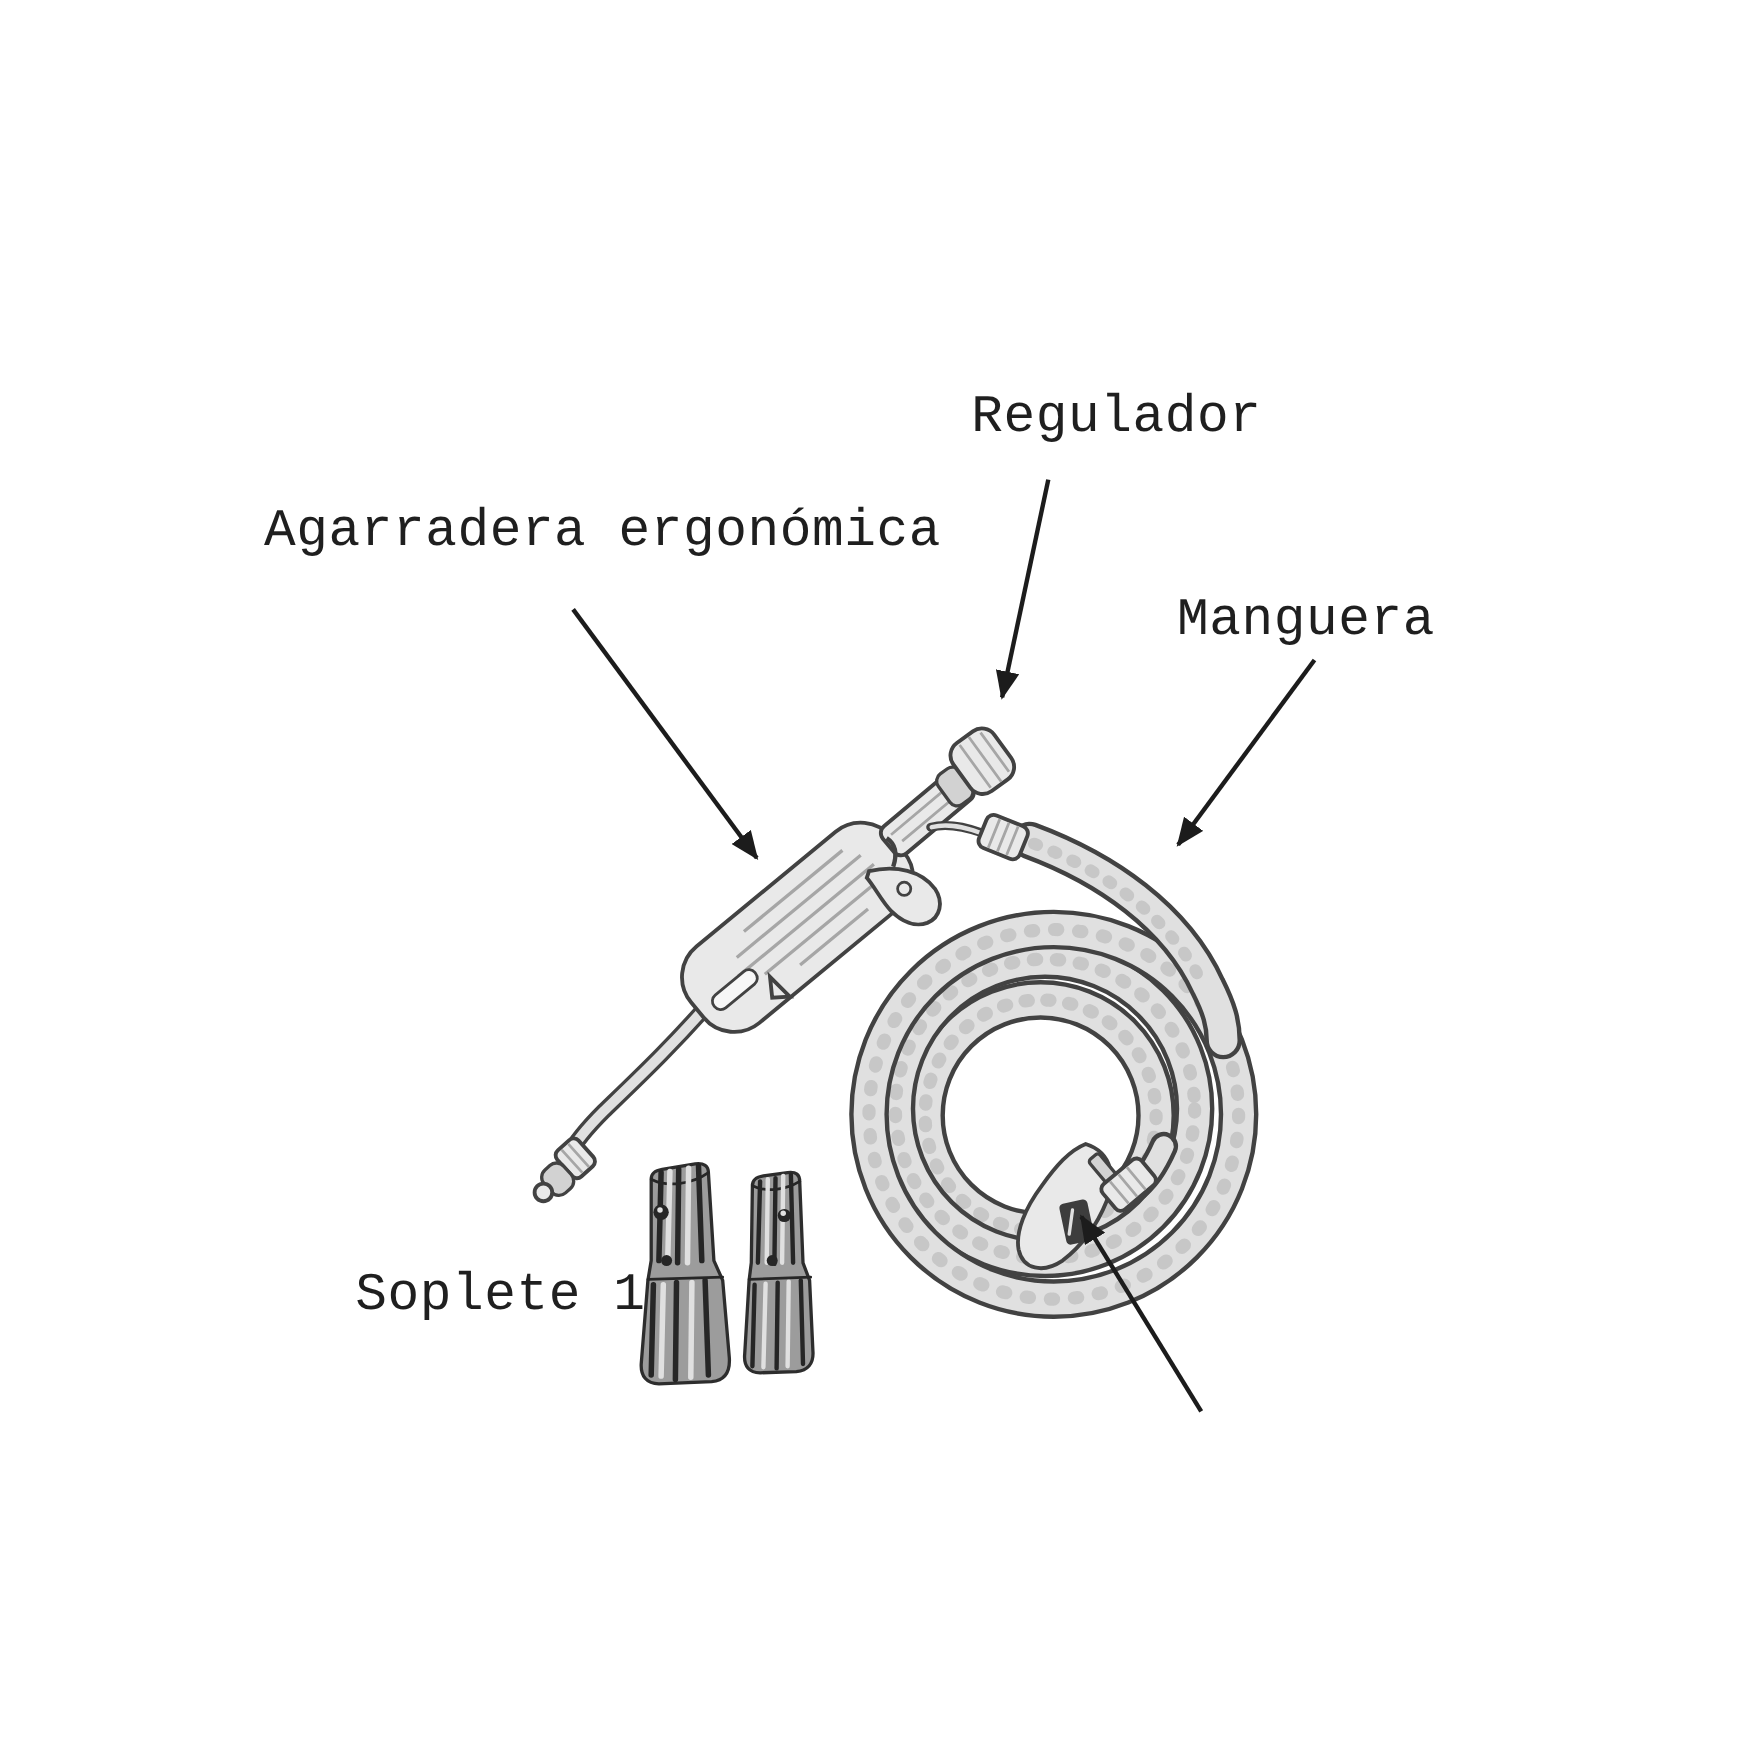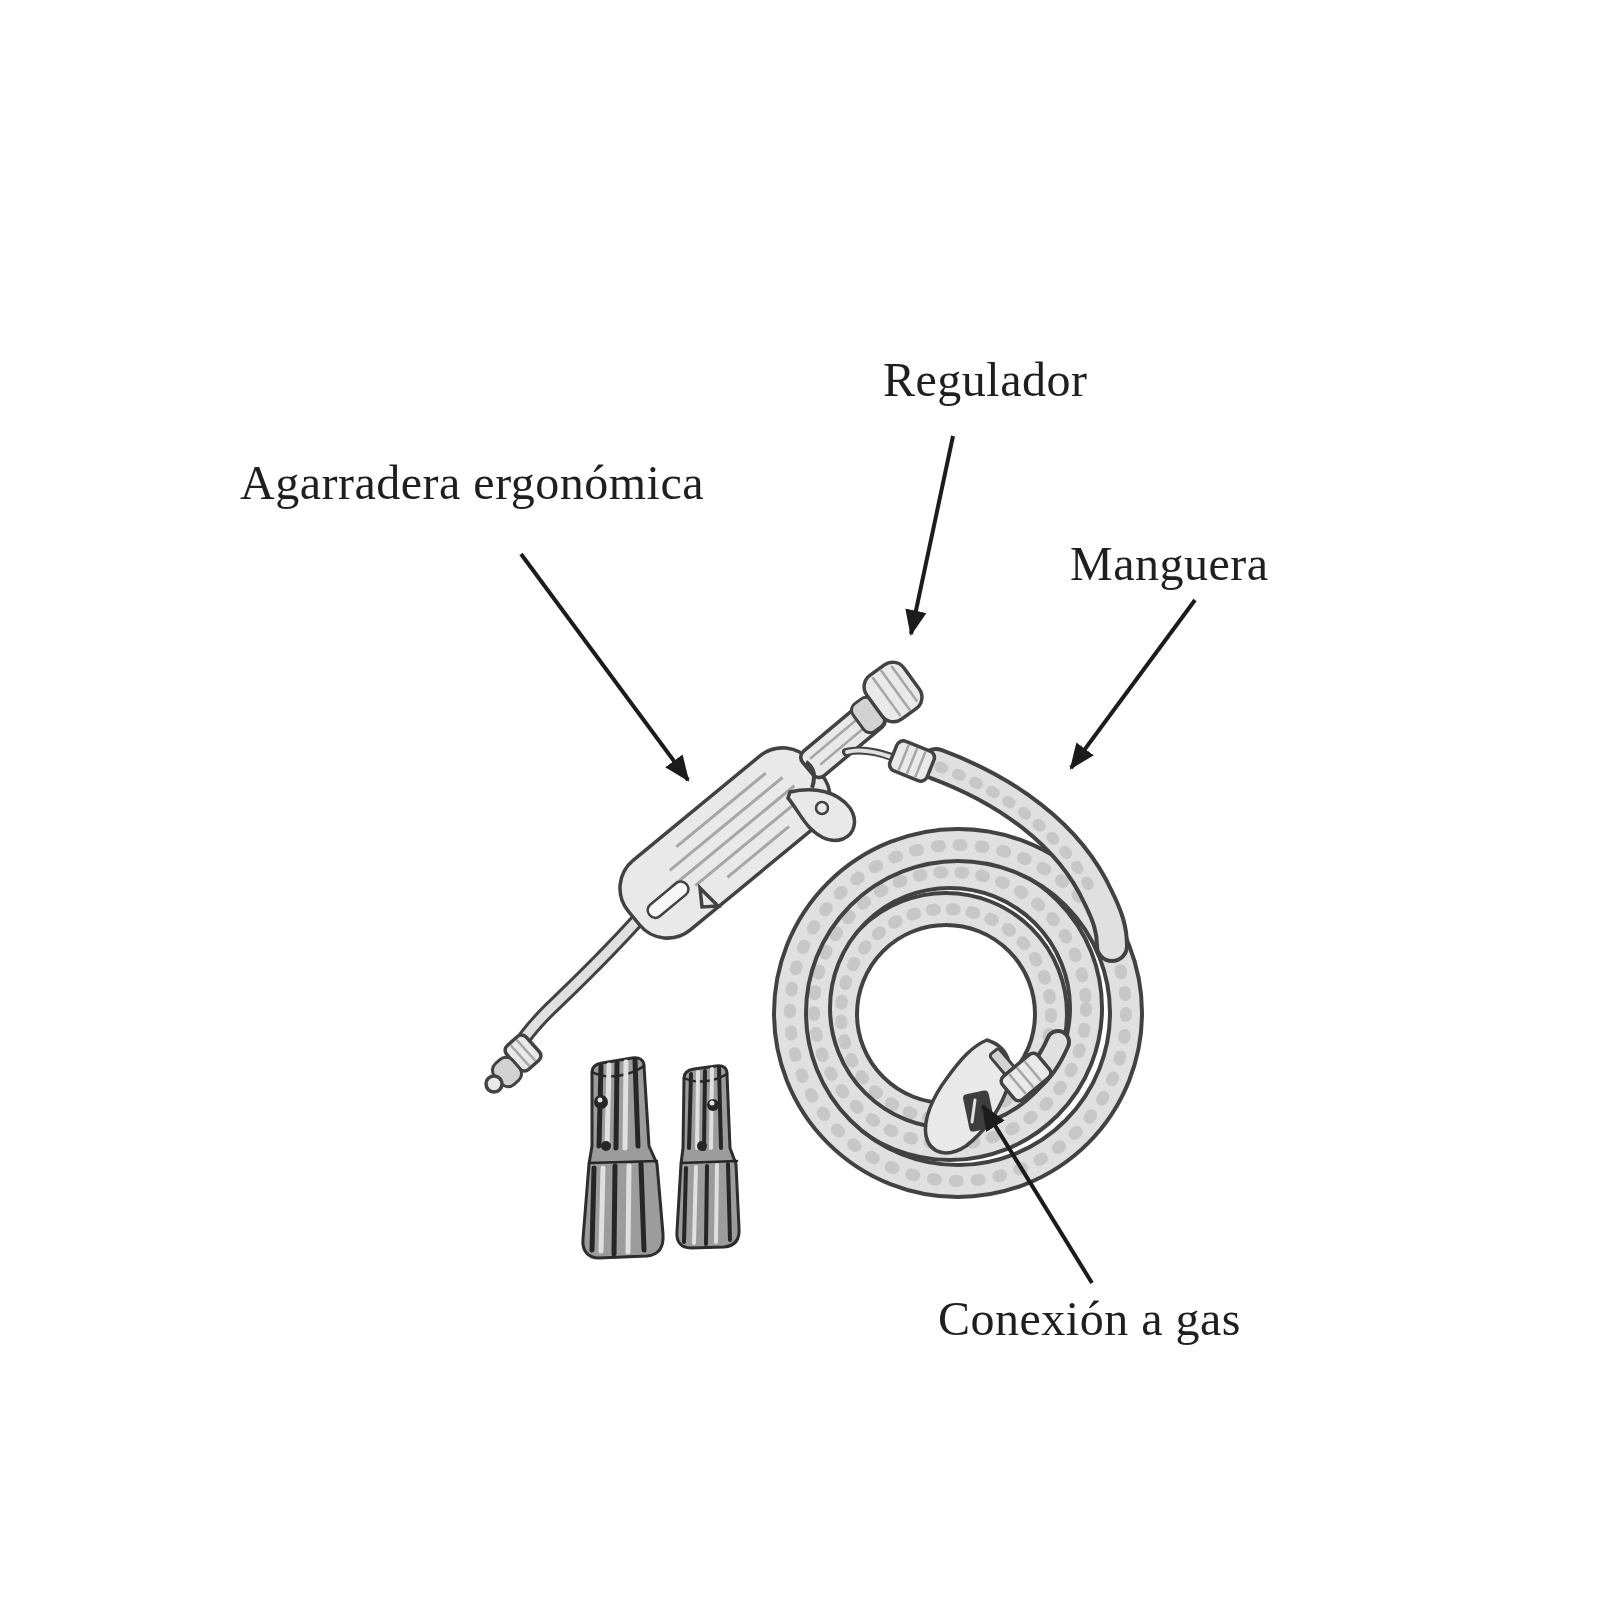--- a/index.html
+++ b/index.html
@@ -1,20 +1,20 @@
 <!DOCTYPE html>
 <html style="--background: #ffffff; --text: #1f1f1f; --arrow: #1c1c1c; --line: #424242; --metal-light: #e9e9e9; --metal-mid: #d2d2d2; --slot-light: #f7f7f7; --hatch: #a6a6a6; --hose-gray: #e0e0e0; --hose-texture: #c7c7c7; --tip-gray: #9c9c9c; --tip-line: #2d2d2d; --tip-shadow: #262626; --tip-highlight: #e0e0e0; --dark-detail: #3d3d3d;"><head>
 <meta charset="utf-8">
 <style>
   html,body{margin:0;padding:0;background:#fff;}
   .stage{
     position:relative;
     width:1600px;height:1600px;
     background:var(--background,#fff);
-    font-family:Liberation Serif, serif;
+    font-family:Liberation Mono, monospace;
     overflow:hidden;
   }
   .stage svg{position:absolute;left:0;top:0;}
   .lbl{
     position:absolute;
     font-size:48px;
     line-height:1.1;
     color:var(--text,#1f1f1f);
     white-space:nowrap;
     letter-spacing:0.5px;
@@ -198,16 +198,16 @@
       <line class="arrowline" marker-end="url(#ah)" x1="1092" y1="1283" x2="983" y2="1106"></line>
     </g>
   </svg>
 
   <div class="lbl" style="left:883px;top:354px">Regulador</div>
 
   <div class="lbl" style="left:240px;top:457px">Agarradera ergonómica</div>
 
   <div class="lbl" style="left:1070px;top:538px">Manguera</div>
 
-
-
-  <div class="lbl" style="left:938px;top:1293px">Conexión a gas</div>
+  <div class="lbl" style="left:323px;top:1152px">Soplete 1</div>
+
+
 </div>
 
 </body></html>

